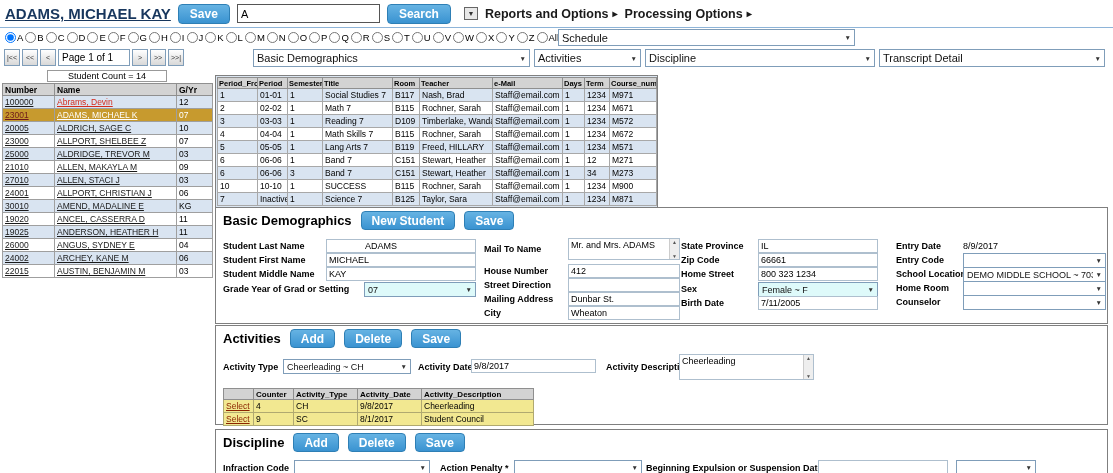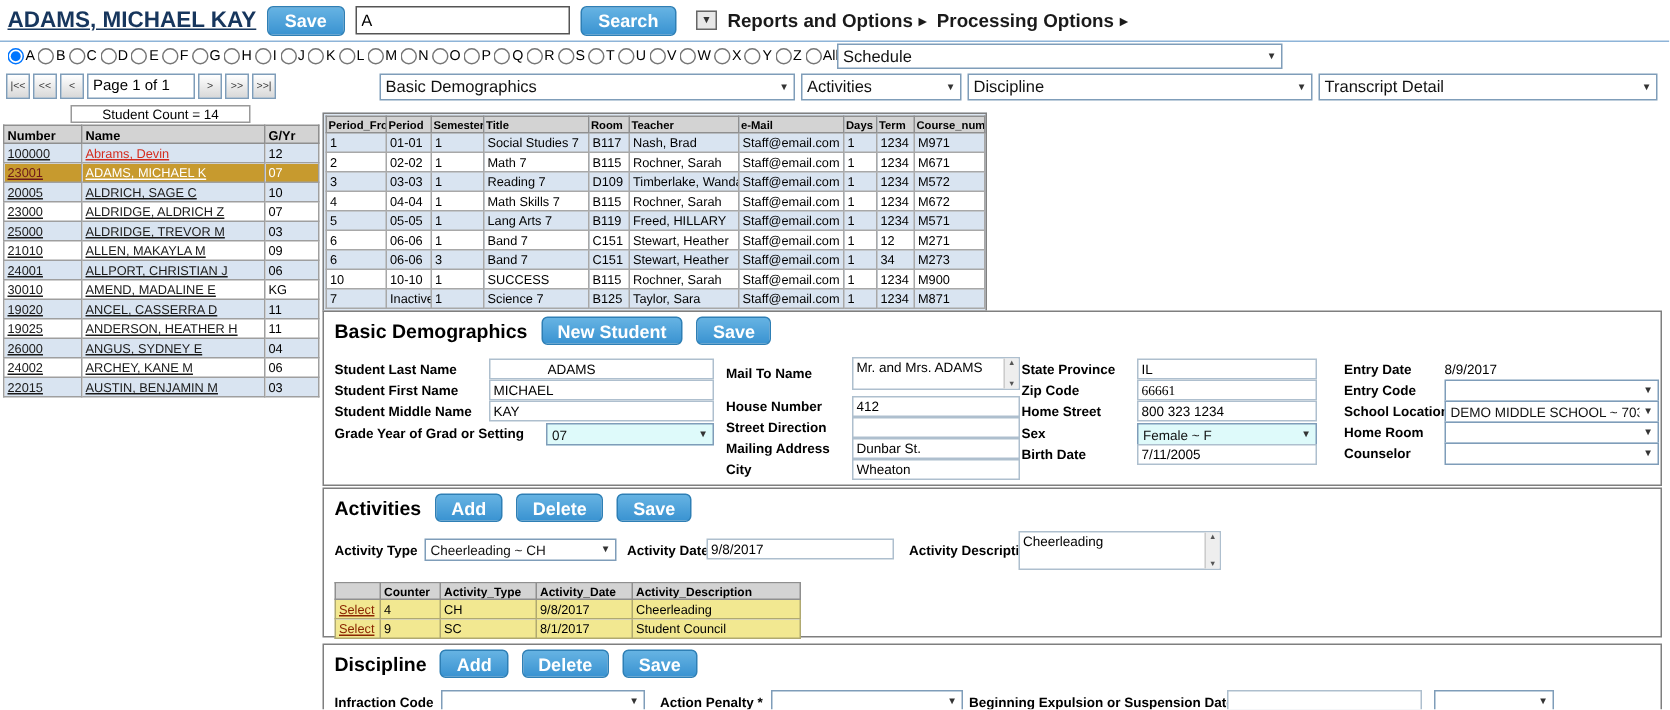--- a/index.html
+++ b/index.html
@@ -264,32 +264,37 @@
             <td><a class="lnk">ADAMS, MICHAEL K</a></td>
             <td>07</td>
           </tr>
           <tr>
             <td><a class="lnk num">20005</a></td>
             <td><a class="lnk">ALDRICH, SAGE C</a></td>
             <td>10</td>
           </tr>
           <tr>
             <td><a class="lnk num">23000</a></td>
-            <td><a class="lnk">ALDRIDGE, ALDRICH Z</a></td>
+            <td><a class="lnk">ALLPORT, SHELBEE Z</a></td>
             <td>07</td>
           </tr>
           <tr>
             <td><a class="lnk num">25000</a></td>
             <td><a class="lnk">ALDRIDGE, TREVOR M</a></td>
             <td>03</td>
           </tr>
           <tr>
             <td><a class="lnk num">21010</a></td>
             <td><a class="lnk">ALLEN, MAKAYLA M</a></td>
             <td>09</td>
+          </tr>
+          <tr>
+            <td><a class="lnk num">27010</a></td>
+            <td><a class="lnk">ALLEN, STACI J</a></td>
+            <td>03</td>
           </tr>
           <tr>
             <td><a class="lnk num">24001</a></td>
             <td><a class="lnk">ALLPORT, CHRISTIAN J</a></td>
             <td>06</td>
           </tr>
           <tr>
             <td><a class="lnk num">30010</a></td>
             <td><a class="lnk">AMEND, MADALINE E</a></td>
             <td>KG</td>
@@ -496,21 +501,21 @@
     <span class="lbl" style="left:268px;top:72px">Street Direction</span>
     <input class="inp" style="left: 352px; top: 70px; width: 112px;" value="">
     <span class="lbl" style="left:268px;top:86px">Mailing Address</span>
     <input class="inp" style="left: 352px; top: 84px; width: 112px;" value="Dunbar St.">
     <span class="lbl" style="left:268px;top:100px">City</span>
     <input class="inp" style="left: 352px; top: 98px; width: 112px;" value="Wheaton">
 
     <span class="lbl" style="left:465px;top:33px">State Province</span>
     <input class="inp" style="left: 542px; top: 31px; width: 120px;" value="IL">
     <span class="lbl" style="left:465px;top:47px">Zip Code</span>
-    <input class="inp" style="left: 542px; top: 45px; width: 120px; font-family: Liberation Serif, serif;" value="66661">
+    <input class="inp" style="left: 542px; top: 45px; width: 120px;" value="66661">
     <span class="lbl" style="left:465px;top:61px">Home Street</span>
     <input class="inp" style="left: 542px; top: 59px; width: 120px;" value="800 323 1234">
     <span class="lbl" style="left:465px;top:76px">Sex</span>
     <div class="sel fsel cyan" style="left:542px;top:74px;width:120px">
       <span class="sel-text">Female ~ F</span>
       <span class="caret">▼</span>
     </div>
     <span class="lbl" style="left:465px;top:90px">Birth Date</span>
     <input class="inp" style="left: 542px; top: 88px; width: 120px;" value="7/11/2005">
 

